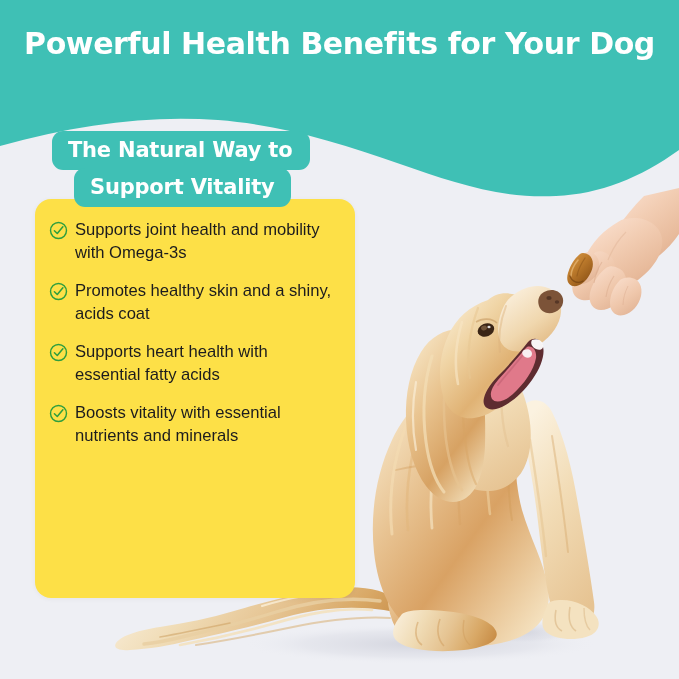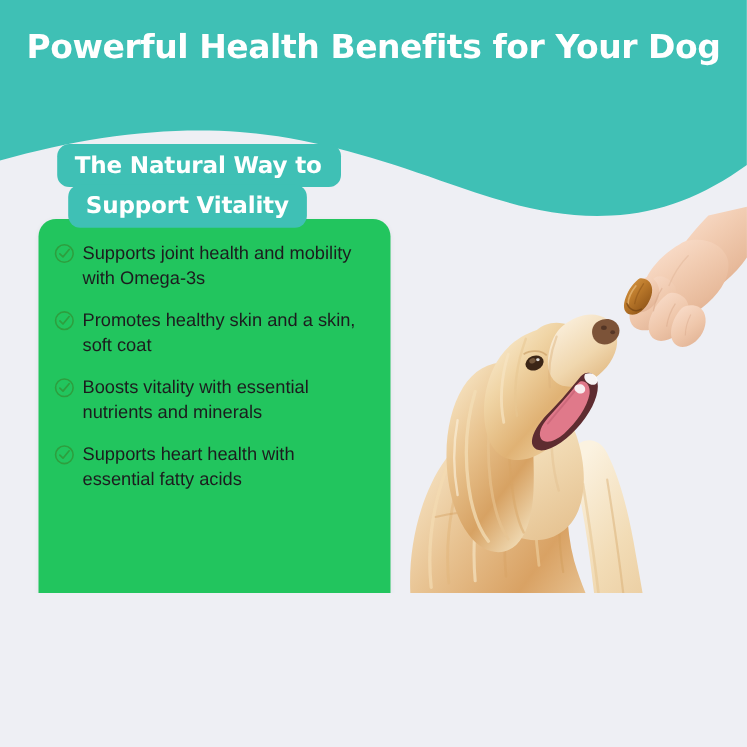--- a/index.html
+++ b/index.html
@@ -6,21 +6,21 @@
   html,body { width:679px; height:679px; overflow:hidden; }
   body {
     font-family:"Liberation Sans", sans-serif;
     background:#eeeff4;
     position:relative;
   }
 
   
   #stage {
     position:absolute; inset:0;
-    width:679px; height:539px;
+    width:679px; height:679px;
     background:#eeeff4;
     overflow:hidden;
   }
 
   
   #header-band {
     position:absolute; left:0; top:0;
     width:679px; height:215px;
     z-index:2;
   }
@@ -62,29 +62,29 @@
     font-family:"DejaVu Sans","Liberation Sans",sans-serif;
     font-weight:bold;
     font-size:21px;
     line-height:26px;
     padding:6px 14px 7px 0;
     border-radius:11px;
     white-space:nowrap;
     letter-spacing:-0.2px;
   }
   .badge-line.line1 { padding-left:16px; padding-right:18px; }
-  .badge-line.line2 { margin-top:-2px; padding-left:16px; padding-right:16px; margin-left:10px; }
+  .badge-line.line2 { margin-top:-2px; padding-left:16px; padding-right:16px; margin-left:22px; }
 
   
   #benefits-card {
     position:absolute;
     left:35px; top:199px;
     width:320px;
     min-height:399px;
-    background:#22c55e;
+    background:#fde047;
     border-radius:16px;
     z-index:5;
     padding:19px 16px 16px 14px;
     box-shadow:0 1px 5px rgba(40,40,60,0.05);
   }
   .benefit-row {
     display:flex;
     align-items:flex-start;
     margin-bottom:15px;
   }
@@ -362,39 +362,39 @@
       <span class="benefit-text">Supports joint health and mobility with Omega-3s</span>
     </div>
 
     <div class="benefit-row">
       <span class="check-icon">
         <svg viewBox="0 0 20 20" xmlns="http://www.w3.org/2000/svg">
           <circle cx="10" cy="10" r="8.4" fill="none" stroke="#2e9e3e" stroke-width="1.5"></circle>
           <path d="M5.7,10.3 L8.7,13.2 L14.6,6.1" fill="none" stroke="#2e9e3e" stroke-width="1.6" stroke-linecap="round" stroke-linejoin="round"></path>
         </svg>
       </span>
-      <span class="benefit-text">Promotes healthy skin and a skin, soft coat</span>
+      <span class="benefit-text">Promotes healthy skin and a shiny, acids coat</span>
     </div>
 
 
+
+    <div class="benefit-row">
+      <span class="check-icon">
+        <svg viewBox="0 0 20 20" xmlns="http://www.w3.org/2000/svg">
+          <circle cx="10" cy="10" r="8.4" fill="none" stroke="#2e9e3e" stroke-width="1.5"></circle>
+          <path d="M5.7,10.3 L8.7,13.2 L14.6,6.1" fill="none" stroke="#2e9e3e" stroke-width="1.6" stroke-linecap="round" stroke-linejoin="round"></path>
+        </svg>
+      </span>
+      <span class="benefit-text">Supports heart health with essential fatty acids</span>
+    </div>
 
     <div class="benefit-row">
       <span class="check-icon">
         <svg viewBox="0 0 20 20" xmlns="http://www.w3.org/2000/svg">
           <circle cx="10" cy="10" r="8.4" fill="none" stroke="#2e9e3e" stroke-width="1.5"></circle>
           <path d="M5.7,10.3 L8.7,13.2 L14.6,6.1" fill="none" stroke="#2e9e3e" stroke-width="1.6" stroke-linecap="round" stroke-linejoin="round"></path>
         </svg>
       </span>
       <span class="benefit-text">Boosts vitality with essential nutrients and minerals</span>
     </div>
 
-    <div class="benefit-row">
-      <span class="check-icon">
-        <svg viewBox="0 0 20 20" xmlns="http://www.w3.org/2000/svg">
-          <circle cx="10" cy="10" r="8.4" fill="none" stroke="#2e9e3e" stroke-width="1.5"></circle>
-          <path d="M5.7,10.3 L8.7,13.2 L14.6,6.1" fill="none" stroke="#2e9e3e" stroke-width="1.6" stroke-linecap="round" stroke-linejoin="round"></path>
-        </svg>
-      </span>
-      <span class="benefit-text">Supports heart health with essential fatty acids</span>
-    </div>
-
   </div>
 </div>
 
 </body></html>

